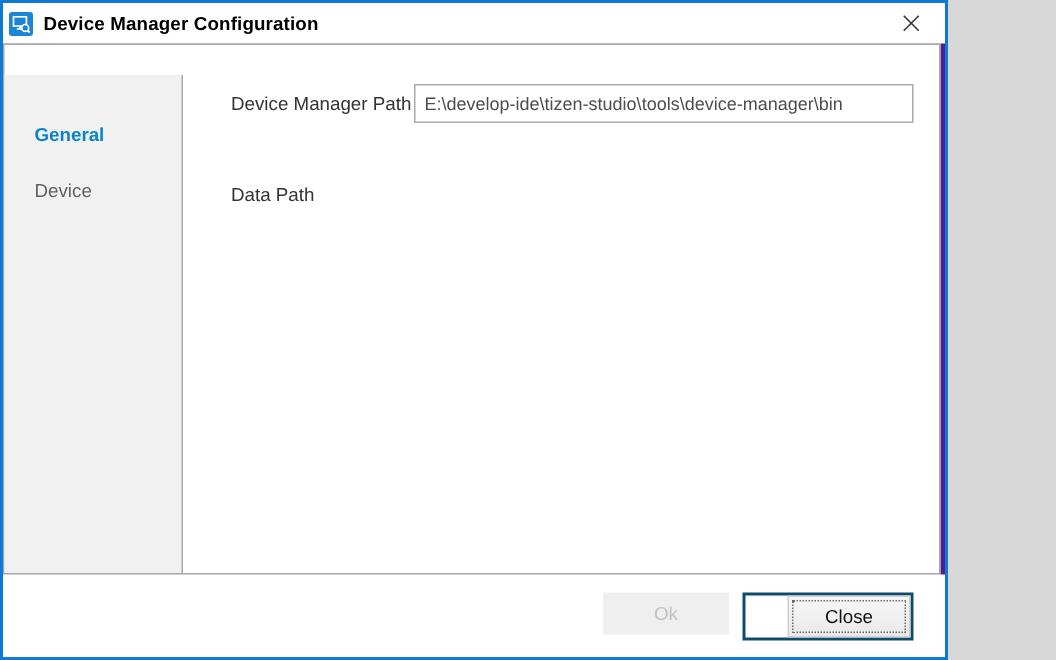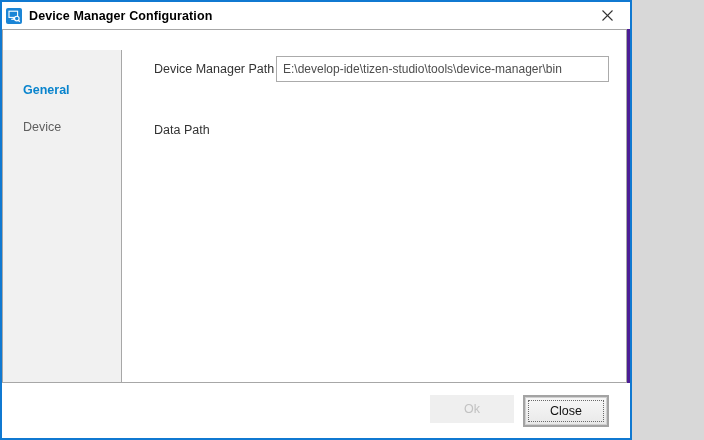--- a/index.html
+++ b/index.html
@@ -92,23 +92,24 @@
     cursor: default;
   }
   .btn-ok {
     width: 84px; height: 28px;
     background: #efefef;
     border: none;
     color: #c2c2c2;
     margin-right: 9px;
   }
   .btn-close-wrap {
-    border: 2px solid #a3a3a3;
+    border: 2px solid #0c4a6e;
     background: #ffffff;
     height: 32px;
+    padding-left: 28px;
   }
   .btn-close {
     width: 82px; height: 28px;
     background: linear-gradient(#f7f7f7, #e9e9e9);
     border: 1px solid #d0d0d0;
     color: #111111;
     outline: 1px dotted #6a6a6a;
     outline-offset: -4px;
   }
 </style>

